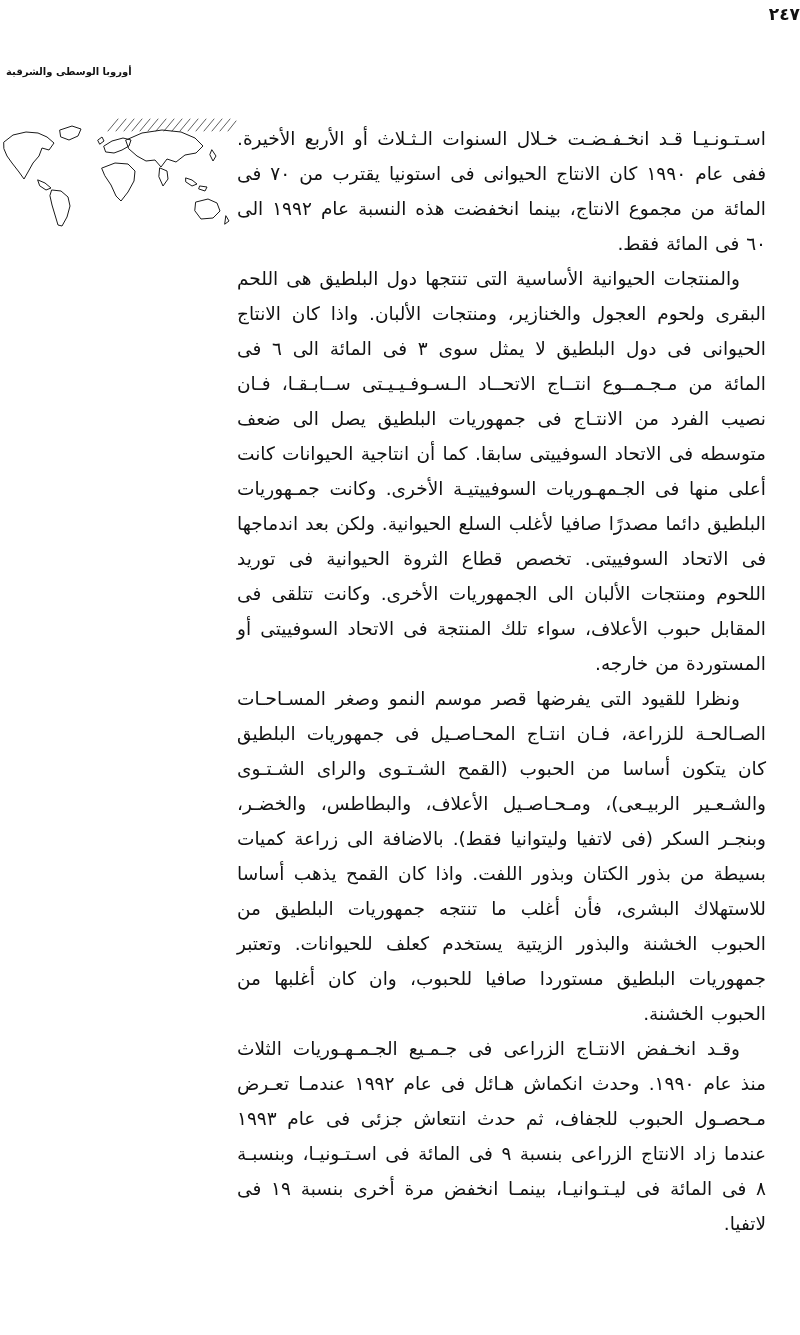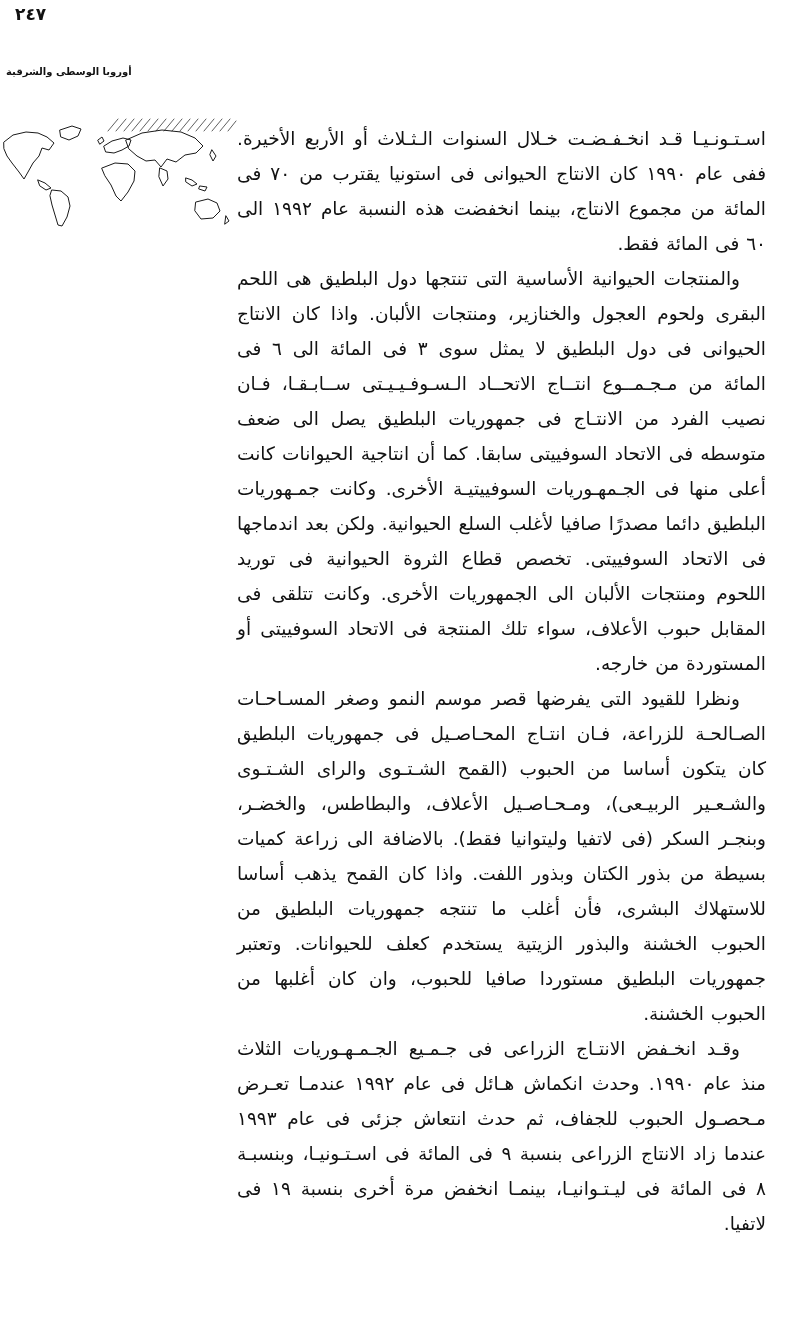--- a/index.html
+++ b/index.html
@@ -11,22 +11,22 @@
     margin: 0 auto;
     background: #ffffff;
     color: #121212;
     font-family: "DejaVu Sans", sans-serif;
     overflow: hidden;
   }
   .page-number {
     position: absolute;
     top: 4px;
     left: 0;
-    right: 16px;
-    text-align: left;
+    right: 0;
+    text-align: right;
     font-size: 17px;
     font-weight: bold;
     letter-spacing: 1px;
     padding-left: 15px;
   }
   .chapter-label {
     position: absolute;
     top: 66px;
     left: 6px;
     direction: rtl;

